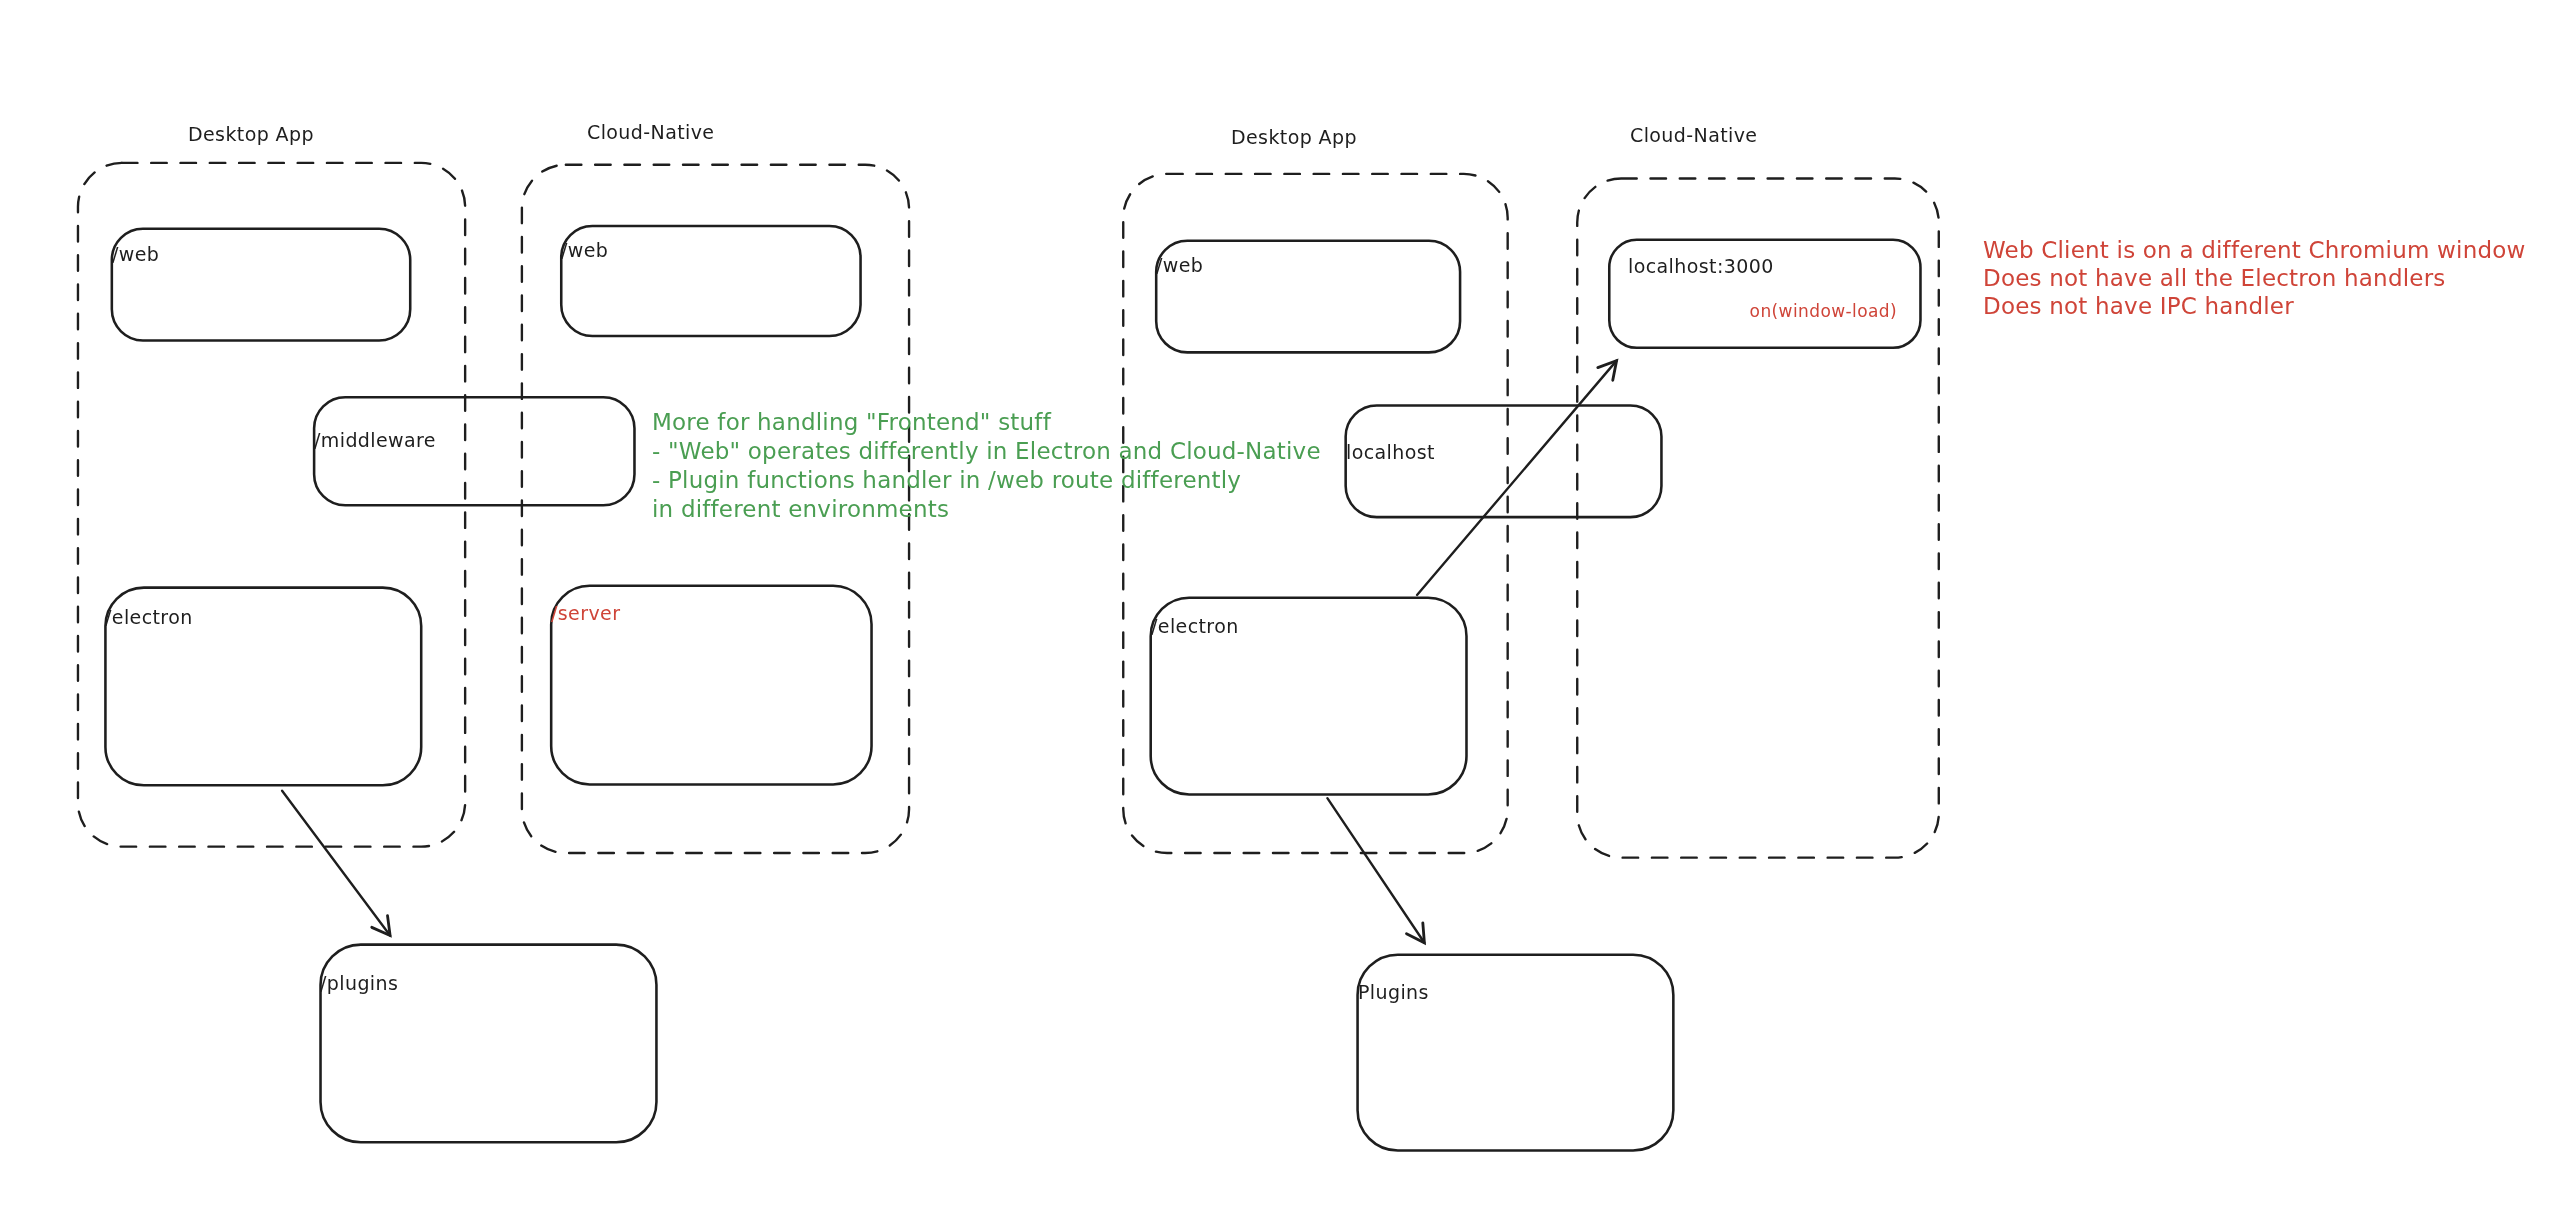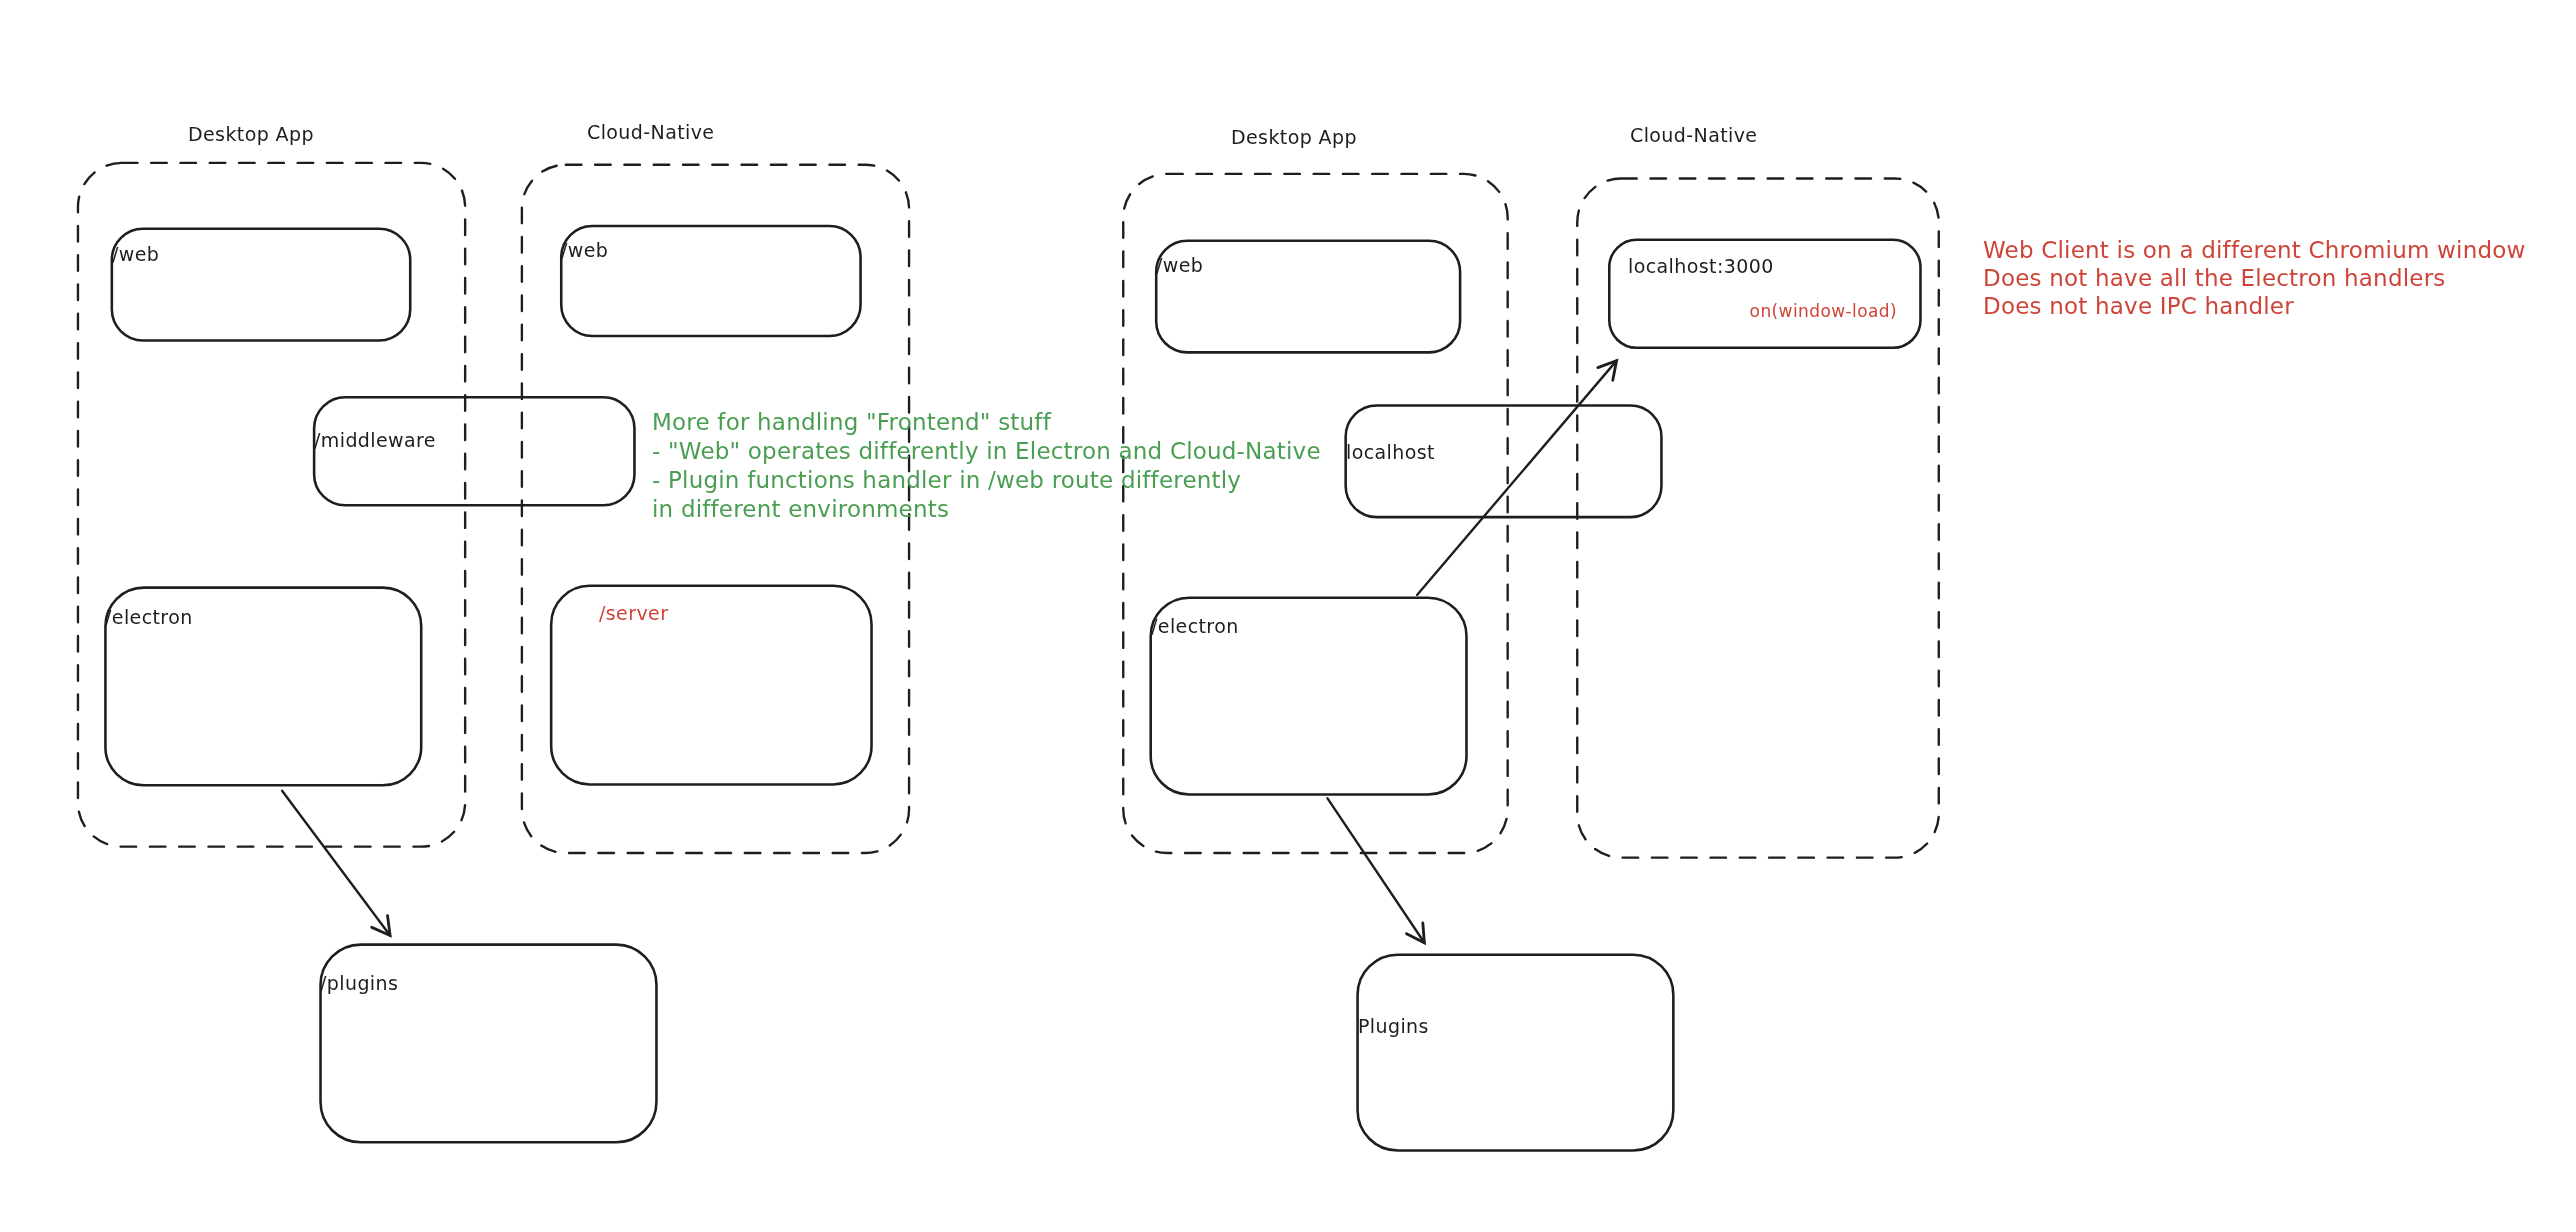--- a/index.html
+++ b/index.html
@@ -72,41 +72,41 @@
     <line class="arrow" x1="1450" y1="872" x2="1556" y2="1030" marker-end="url(#ah)"></line>
   </svg>
 
   <div class="lbl" style="left:188px;top:123px;">Desktop App</div>
   <div class="lbl" style="left:587px;top:121px;">Cloud-Native</div>
 
   <div class="lbl center" style="left:112px;top:243px;width:298px;">/web</div>
   <div class="lbl center" style="left:561px;top:239px;width:299px;">/web</div>
   <div class="lbl center" style="left:314px;top:429px;width:320px;">/middleware</div>
   <div class="lbl center" style="left:105px;top:606px;width:316px;">/electron</div>
-  <div class="lbl center red-text" style="left:551px;top:602px;width:320px;margin-left:48px;">/server</div>
+  <div class="lbl center red-text" style="left:551px;top:602px;width:320px;">/server</div>
   <div class="lbl center" style="left:320px;top:972px;width:336px;">/plugins</div>
 
   <div class="note green-text" style="left:652px;top:408px;">
     <div>More for handling "Frontend" stuff</div>
     <div>- "Web" operates differently in Electron and Cloud-Native</div>
     <div>- Plugin functions handler in /web route differently</div>
     <div>in different environments</div>
   </div>
 
   <div class="lbl" style="left:1231px;top:126px;">Desktop App</div>
   <div class="lbl" style="left:1630px;top:124px;">Cloud-Native</div>
 
   <div class="lbl center" style="left:1156px;top:254px;width:304px;">/web</div>
   <div class="lbl center" style="left:1346px;top:441px;width:316px;">localhost</div>
   <div class="lbl center" style="left:1151px;top:615px;width:316px;">/electron</div>
 
   <div class="lbl center" style="left:1609px;top:255px;width:311px;padding-left:19px;">localhost:3000</div>
   <div class="lbl red-text" style="left:1609px;top:301px;width:288px;text-align:right;font-size:17px;">on(window-load)</div>
 
-  <div class="lbl center" style="left:1358px;top:1015px;width:324px;">Plugins</div>
+  <div class="lbl center" style="left:1358px;top:981px;width:324px;">Plugins</div>
 
   <div class="note note-red red-text" style="left:1983px;top:236px;">
     <div>Web Client is on a different Chromium window</div>
     <div>Does not have all the Electron handlers</div>
     <div>Does not have IPC handler</div>
   </div>
 
 </div>
 
 

